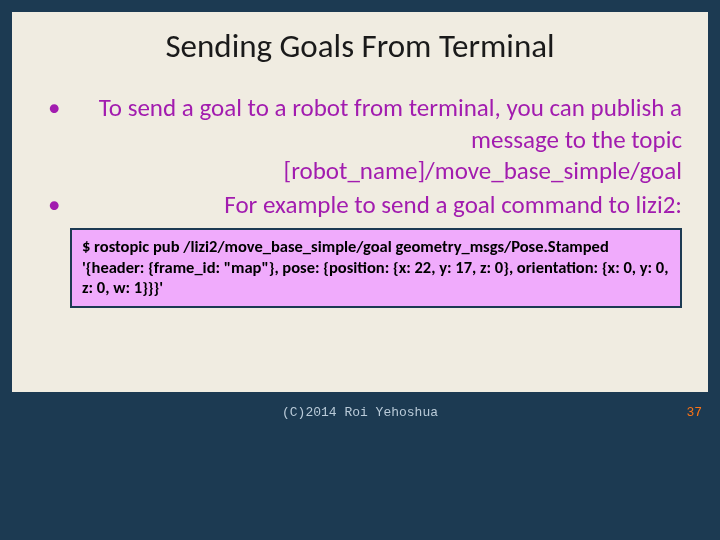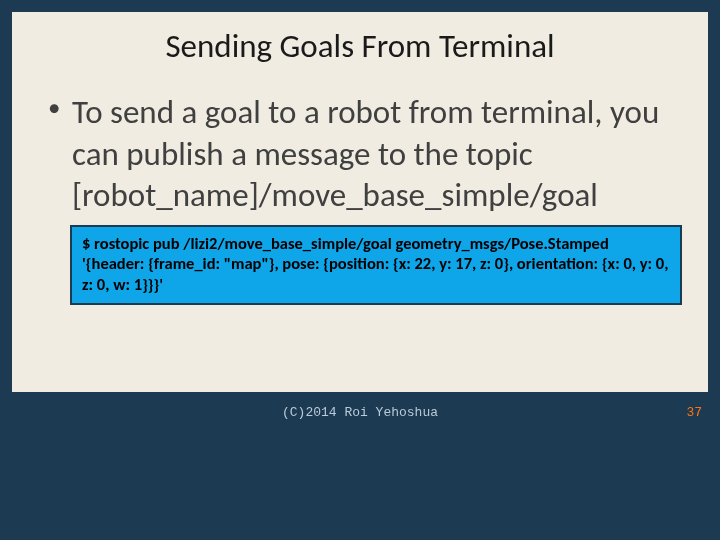--- a/index.html
+++ b/index.html
@@ -30,37 +30,38 @@
     text-align: center;
     margin-top: 4px;
     margin-bottom: 26px;
     letter-spacing: 0;
   }
   .bullets {
     padding: 0 26px 0 36px;
   }
   .bullet {
     position: relative;
-    font-size: 33px;
-    color: #404040;
+    font-size: 25px;
+    color: #a21caf;
     line-height: 1.26;
     margin-bottom: 2px;
     padding-left: 24px;
+    text-align: right;
   }
   .bullet::before {
     content: "•";
     position: absolute;
     left: 0;
     top: 0;
     font-size: 25px;
   }
   .code-box {
     margin: 8px 26px 0 58px;
     border: 2px solid #1c3a52;
-    background: #0ea5e9;
+    background: #f0abfc;
     padding: 6px 10px 8px 10px;
   }
   .code-line {
     font-family: Calibri, "Segoe UI", Arial, sans-serif;
     font-size: 16.5px;
     font-weight: 700;
     color: #000;
     line-height: 1.25;
     word-wrap: break-word;
   }
@@ -89,20 +90,21 @@
   }
 </style>
 </head>
 <body>
 
 <div class="slide">
   <div class="content-panel">
     <h1 class="title">Sending Goals From Terminal</h1>
     <div class="bullets">
       <div class="bullet">To send a goal to a robot from terminal, you can publish a message to the topic [robot_name]/move_base_simple/goal</div>
+      <div class="bullet">For example to send a goal command to lizi2:</div>
     </div>
     <div class="code-box">
       <div class="code-line">$ rostopic pub /lizi2/move_base_simple/goal geometry_msgs/Pose.Stamped</div>
       <div class="code-line">'{header: {frame_id: "map"}, pose: {position: {x: 22, y: 17, z: 0}, orientation: {x: 0, y: 0, z: 0, w: 1}}}'</div>
     </div>
   </div>
   <div class="footer">
     <div class="copyright">(C)2014 Roi Yehoshua</div>
     <div class="pagenum">37</div>
   </div>

